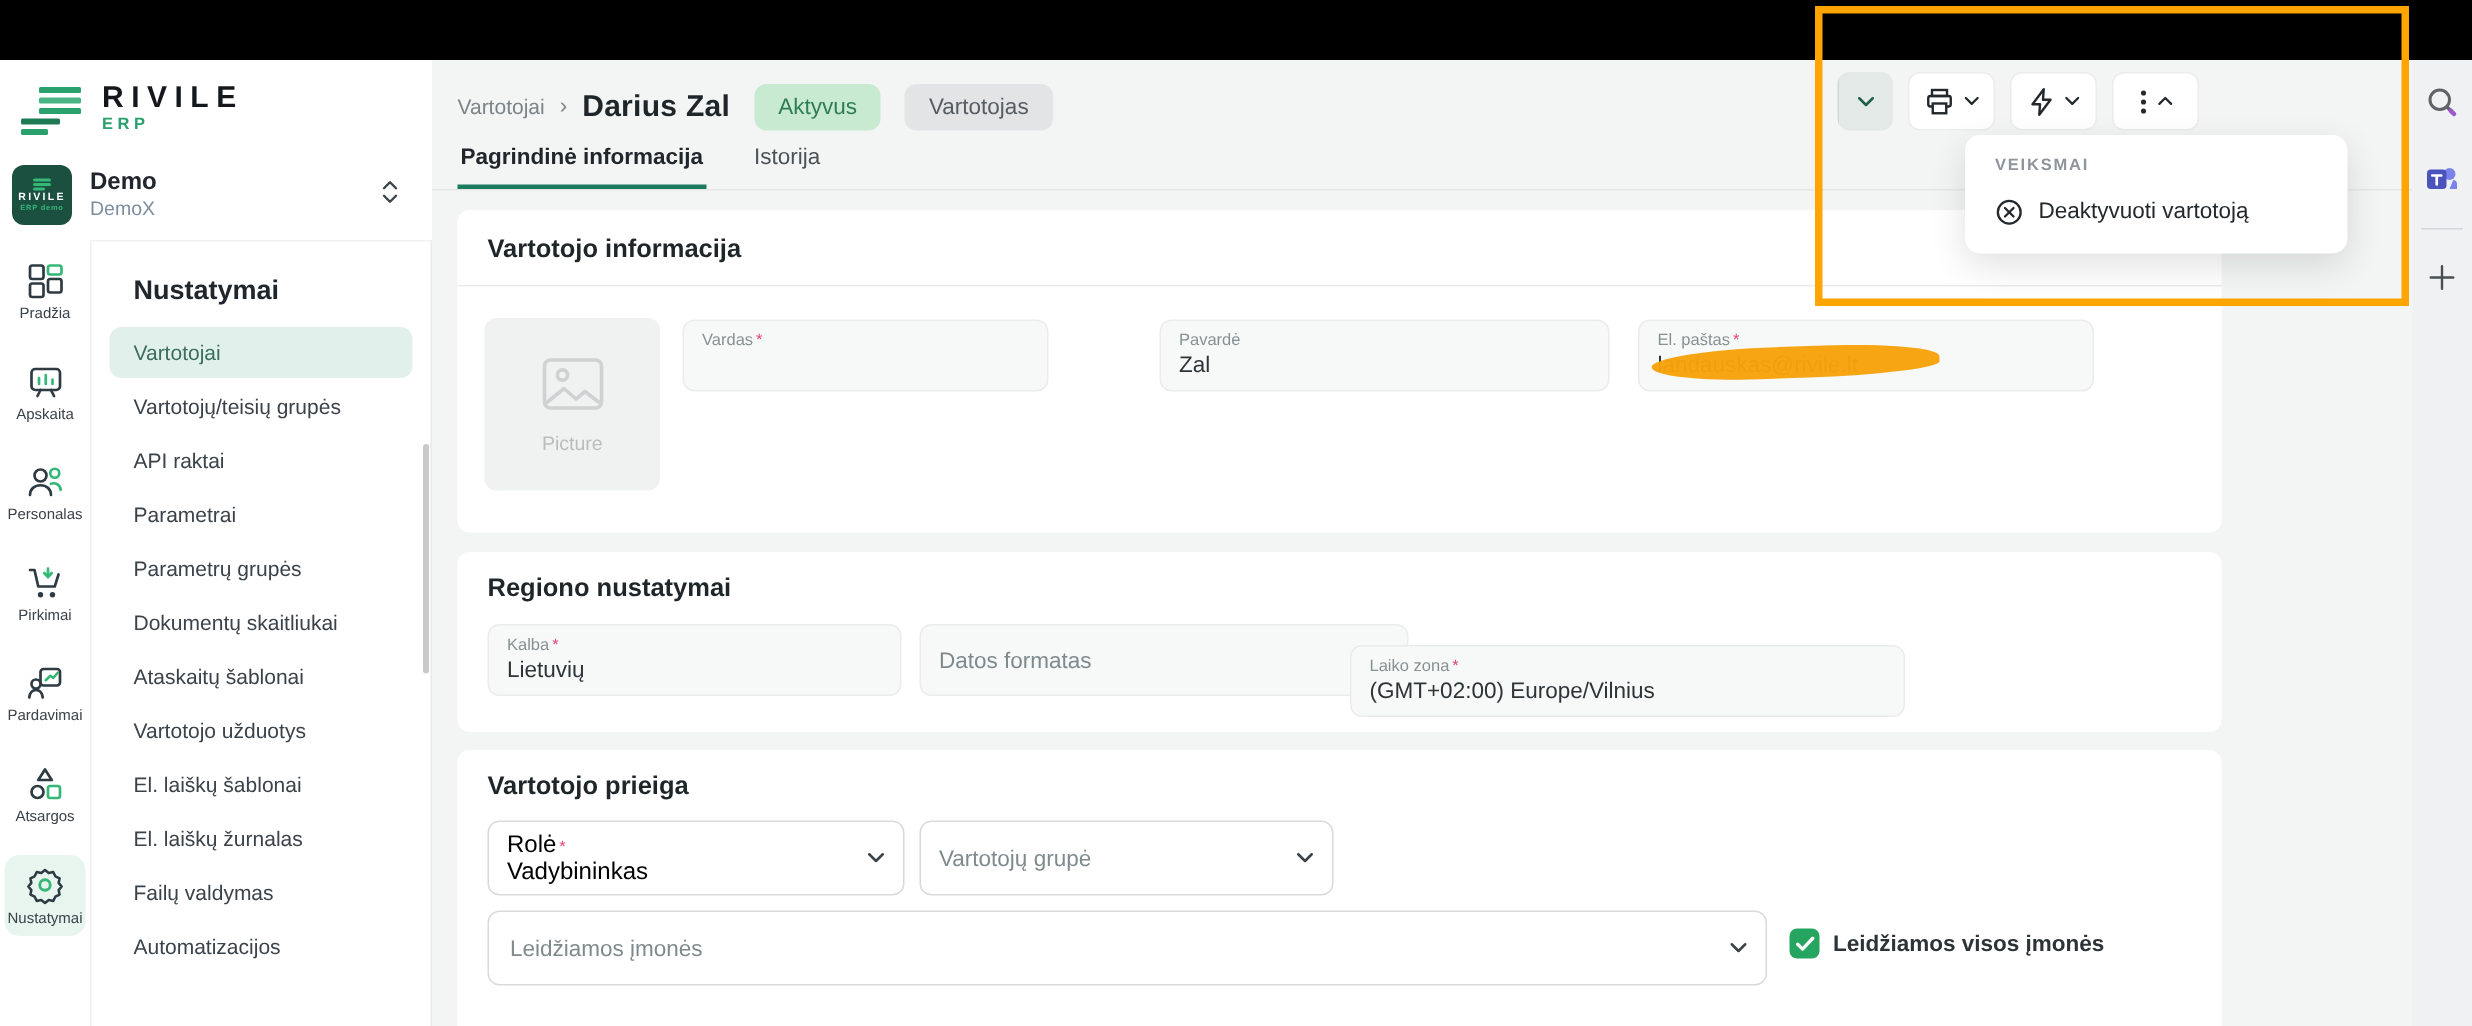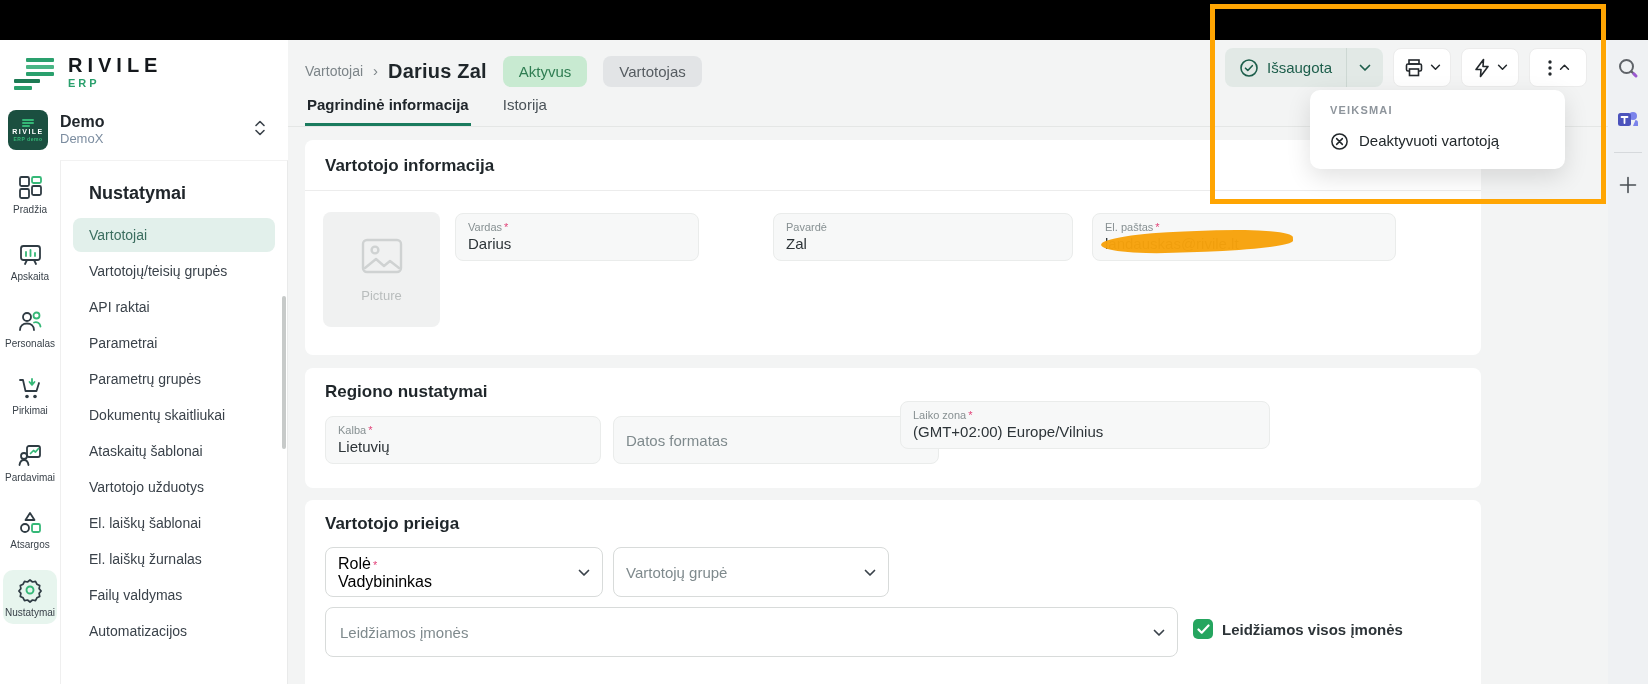--- a/index.html
+++ b/index.html
@@ -93,21 +93,21 @@
   .field .f-value { font-size:15px; color:#2d3438; margin-top:2px; white-space:nowrap; overflow:hidden; }
   .req { color:#e2447a; font-size:11px; margin-left:2px; }
 
   .f-vardas  { left:150px; top:73px; width:244px; }
   .f-pavarde { left:468px; top:73px; width:300px; }
   .f-email   { left:787px; top:73px; width:304px; }
 
   .f-kalba { left:20px;  top:48px; width:276px; }
   .f-datos { left:308px; top:48px; width:326px; display:flex; align-items:center; padding-top:0; }
   .f-datos .f-ph { font-size:15px; color:#7f8a8d; }
-  .f-laiko { left:595px; top:33px; width:370px; }
+  .f-laiko { left:595px; top:62px; width:370px; }
 
   .select { position:absolute; background:#fff; border:1px solid #d8dbda; border-radius:8px; cursor:pointer; }
   .sel-role { left:20px; top:47px; width:278px; height:50px; padding:7px 12px 0; }
   .sel-group { left:308px; top:47px; width:276px; height:50px; display:flex; align-items:center; padding:0 12px; }
   .sel-companies { left:20px; top:107px; width:853px; height:50px; display:flex; align-items:center; padding:0 14px; }
   .sel-ph { font-size:15px; color:#7f8a8d; }
   .sel-caret { position:absolute; right:12px; top:50%; transform:translateY(-50%); }
 
   .chk-row { position:absolute; left:888px; top:119px; display:flex; align-items:center; gap:9px; cursor:pointer; }
   .chk-box { width:20px; height:20px; background:#25a55f; border-radius:5px; display:flex; align-items:center; justify-content:center; }
@@ -268,27 +268,20 @@
         <span class="badge success">Aktyvus</span>
         <span class="badge neutral">Vartotojas</span>
       </div>
       <div class="tabs">
         <div class="tab active">Pagrindinė informacija</div>
         <div class="tab">Istorija</div>
       </div>
 
       <div class="actions">
         <div class="save-btn">
-          <div class="save-main">
-            <svg width="20" height="20" viewBox="0 0 20 20">
-              <circle cx="10" cy="10" r="8" fill="none" stroke="#1d5e4b" stroke-width="1.6"></circle>
-              <path d="M6.5 10.2 l2.3 2.3 4.5-4.8" fill="none" stroke="#1d5e4b" stroke-width="1.6" stroke-linecap="round" stroke-linejoin="round"></path>
-            </svg>
-            <span class="save-label">Išsaugota</span>
-          </div>
           <div class="save-split"></div>
           <div class="save-caret">
             <svg width="12" height="8" viewBox="0 0 12 8">
               <path d="M1.5 1.5 L6 6 L10.5 1.5" fill="none" stroke="#1d5e4b" stroke-width="1.7" stroke-linecap="round" stroke-linejoin="round"></path>
             </svg>
           </div>
         </div>
 
         <div class="icon-btn">
           <svg width="20" height="20" viewBox="0 0 20 20">
@@ -341,21 +334,20 @@
         <svg width="46" height="40" viewBox="0 0 46 40">
           <rect x="4" y="4" width="38" height="32" rx="4" fill="none" stroke="#cfd2d2" stroke-width="2.4"></rect>
           <circle cx="16" cy="14" r="3.4" fill="none" stroke="#cfd2d2" stroke-width="2.4"></circle>
           <path d="M6 32 l11-9 8 7 6-5 9 7" fill="none" stroke="#cfd2d2" stroke-width="2.4" stroke-linecap="round" stroke-linejoin="round"></path>
         </svg>
         <span class="pic-label">Picture</span>
       </div>
 
       <div class="field f-vardas">
         <div class="f-label"><span>Vardas</span><span class="req">*</span></div>
-        <div class="f-value">Darius</div>
       </div>
 
       <div class="field f-pavarde">
         <div class="f-label"><span>Pavardė</span></div>
         <div class="f-value">Zal</div>
       </div>
 
       <div class="field f-email">
         <div class="f-label"><span>El. paštas</span><span class="req">*</span></div>
         <div class="f-value">landauskas@rivile.lt</div>

